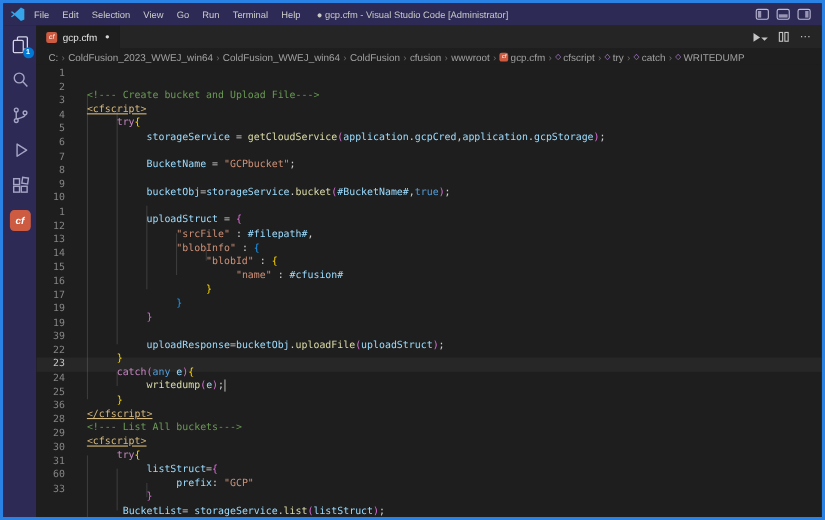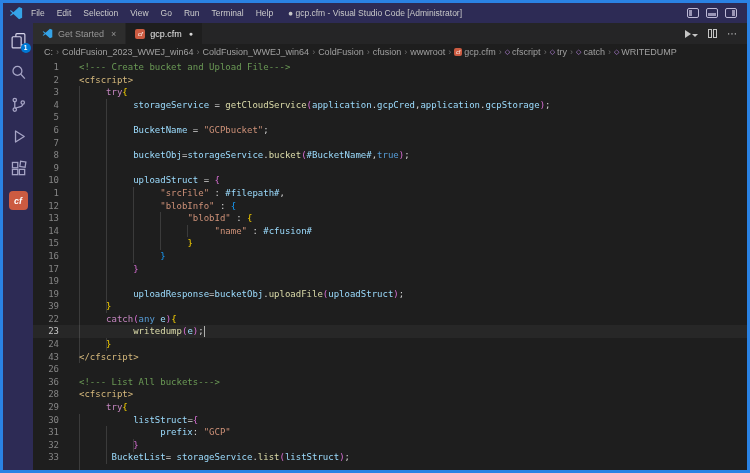--- a/index.html
+++ b/index.html
@@ -77,23 +77,23 @@
   .codearea { flex:1; position:relative; overflow:hidden; background:#1e1e1e;
     font-family:"DejaVu Sans Mono","Liberation Mono",monospace; font-size:9px;
     line-height:12.6px; }
   .guides { position:absolute; inset:0; pointer-events:none; }
   .guide { position:absolute; width:1px; background:#3b3b3b; }
   .lines { position:relative; padding-top:2px; }
   .line { display:flex; height:12.6px; }
   .line.current { background:rgba(255,255,255,0.045); }
   .ln { width:26px; flex-shrink:0; text-align:right; color:#858585; }
   .line.current .ln { color:#c6c6c6; }
-  .codetext { padding-left:20px; white-space:pre; color:#d4d4d4; }
+  .codetext { padding-left:20px; white-space:pre; color:#d4d4d4;margin-top:20px; }
   .tk-cm { color:#6a9955; }
-  .tk-tag { color:#d7ba7d; }
+  .tk-tag { color:#d7ba7d;text-decoration:underline; }
   .tk-kw { color:#c586c0; }
   .tk-kw2 { color:#569cd6; }
   .tk-vr { color:#9cdcfe; }
   .tk-fn { color:#dcdcaa; }
   .tk-st { color:#ce9178; }
   .tk-pc { color:#d4d4d4; }
   .tk-b1 { color:#ffd700; }
   .tk-b2 { color:#da70d6; }
   .tk-b3 { color:#179fff; }
   .cursor { display:inline-block; width:1px; height:11px; background:#aeafad;
@@ -172,29 +172,20 @@
         </svg>
       </span>
       <span class="act">
         <span class="cf-tile">cf</span>
       </span>
     </div>
 
     <div class="editorcol">
 
       <div class="tabbar">
-        <div class="tab">
-          <span class="vsc-ic">
-            <svg viewBox="0 0 16 16">
-                <path d="M11.5 1 L5 7 L2.2 4.9 L1 5.5 L3.8 8 L1 10.5 L2.2 11.1 L5 9 L11.5 15 L15 13.3 V2.7 Z" fill="#35a4e8"></path>
-              </svg>
-          </span>
-          <span>Get Started</span>
-          <span class="tab-close">×</span>
-        </div>
         <div class="tab active">
           <span class="cf-mini">cf</span>
           <span>gcp.cfm</span>
           <span class="tab-dot">●</span>
         </div>
         <div class="tab-actions">
           <span class="run-ic">
               <i class="run-tri"></i>
               <i class="run-caret"></i>
             </span>
@@ -356,26 +347,22 @@
             </div>
             <div class="line current">
               <span class="ln">23</span>
               <span class="codetext"><span class="tk-pc">          </span><span class="tk-fn">writedump</span><span class="tk-b2">(</span><span class="tk-vr">e</span><span class="tk-b2">)</span><span class="tk-pc">;</span><span class="cursor"></span></span>
             </div>
             <div class="line">
               <span class="ln">24</span>
               <span class="codetext"><span class="tk-pc">     </span><span class="tk-b1">}</span></span>
             </div>
             <div class="line">
-              <span class="ln">43</span>
+              <span class="ln">25</span>
               <span class="codetext"><span class="tk-tag">&lt;/cfscript&gt;</span></span>
-            </div>
-            <div class="line">
-              <span class="ln">26</span>
-              <span class="codetext"></span>
             </div>
             <div class="line">
               <span class="ln">36</span>
               <span class="codetext"><span class="tk-cm">&lt;!--- List All buckets---&gt;</span></span>
             </div>
             <div class="line">
               <span class="ln">28</span>
               <span class="codetext"><span class="tk-tag">&lt;cfscript&gt;</span></span>
             </div>
             <div class="line">
@@ -384,21 +371,21 @@
             </div>
             <div class="line">
               <span class="ln">30</span>
               <span class="codetext"><span class="tk-pc">          </span><span class="tk-vr">listStruct</span><span class="tk-pc">=</span><span class="tk-b2">{</span></span>
             </div>
             <div class="line">
               <span class="ln">31</span>
               <span class="codetext"><span class="tk-pc">               </span><span class="tk-vr">prefix</span><span class="tk-pc">: </span><span class="tk-st">"GCP"</span></span>
             </div>
             <div class="line">
-              <span class="ln">32</span>
+              <span class="ln">60</span>
               <span class="codetext"><span class="tk-pc">          </span><span class="tk-b2">}</span></span>
             </div>
             <div class="line">
               <span class="ln">33</span>
               <span class="codetext"><span class="tk-pc">      </span><span class="tk-vr">BucketList</span><span class="tk-pc">= </span><span class="tk-vr">storageService</span><span class="tk-pc">.</span><span class="tk-fn">list</span><span class="tk-b2">(</span><span class="tk-vr">listStruct</span><span class="tk-b2">)</span><span class="tk-pc">;</span></span>
             </div>
           </div>
       </div>
 
     </div>

